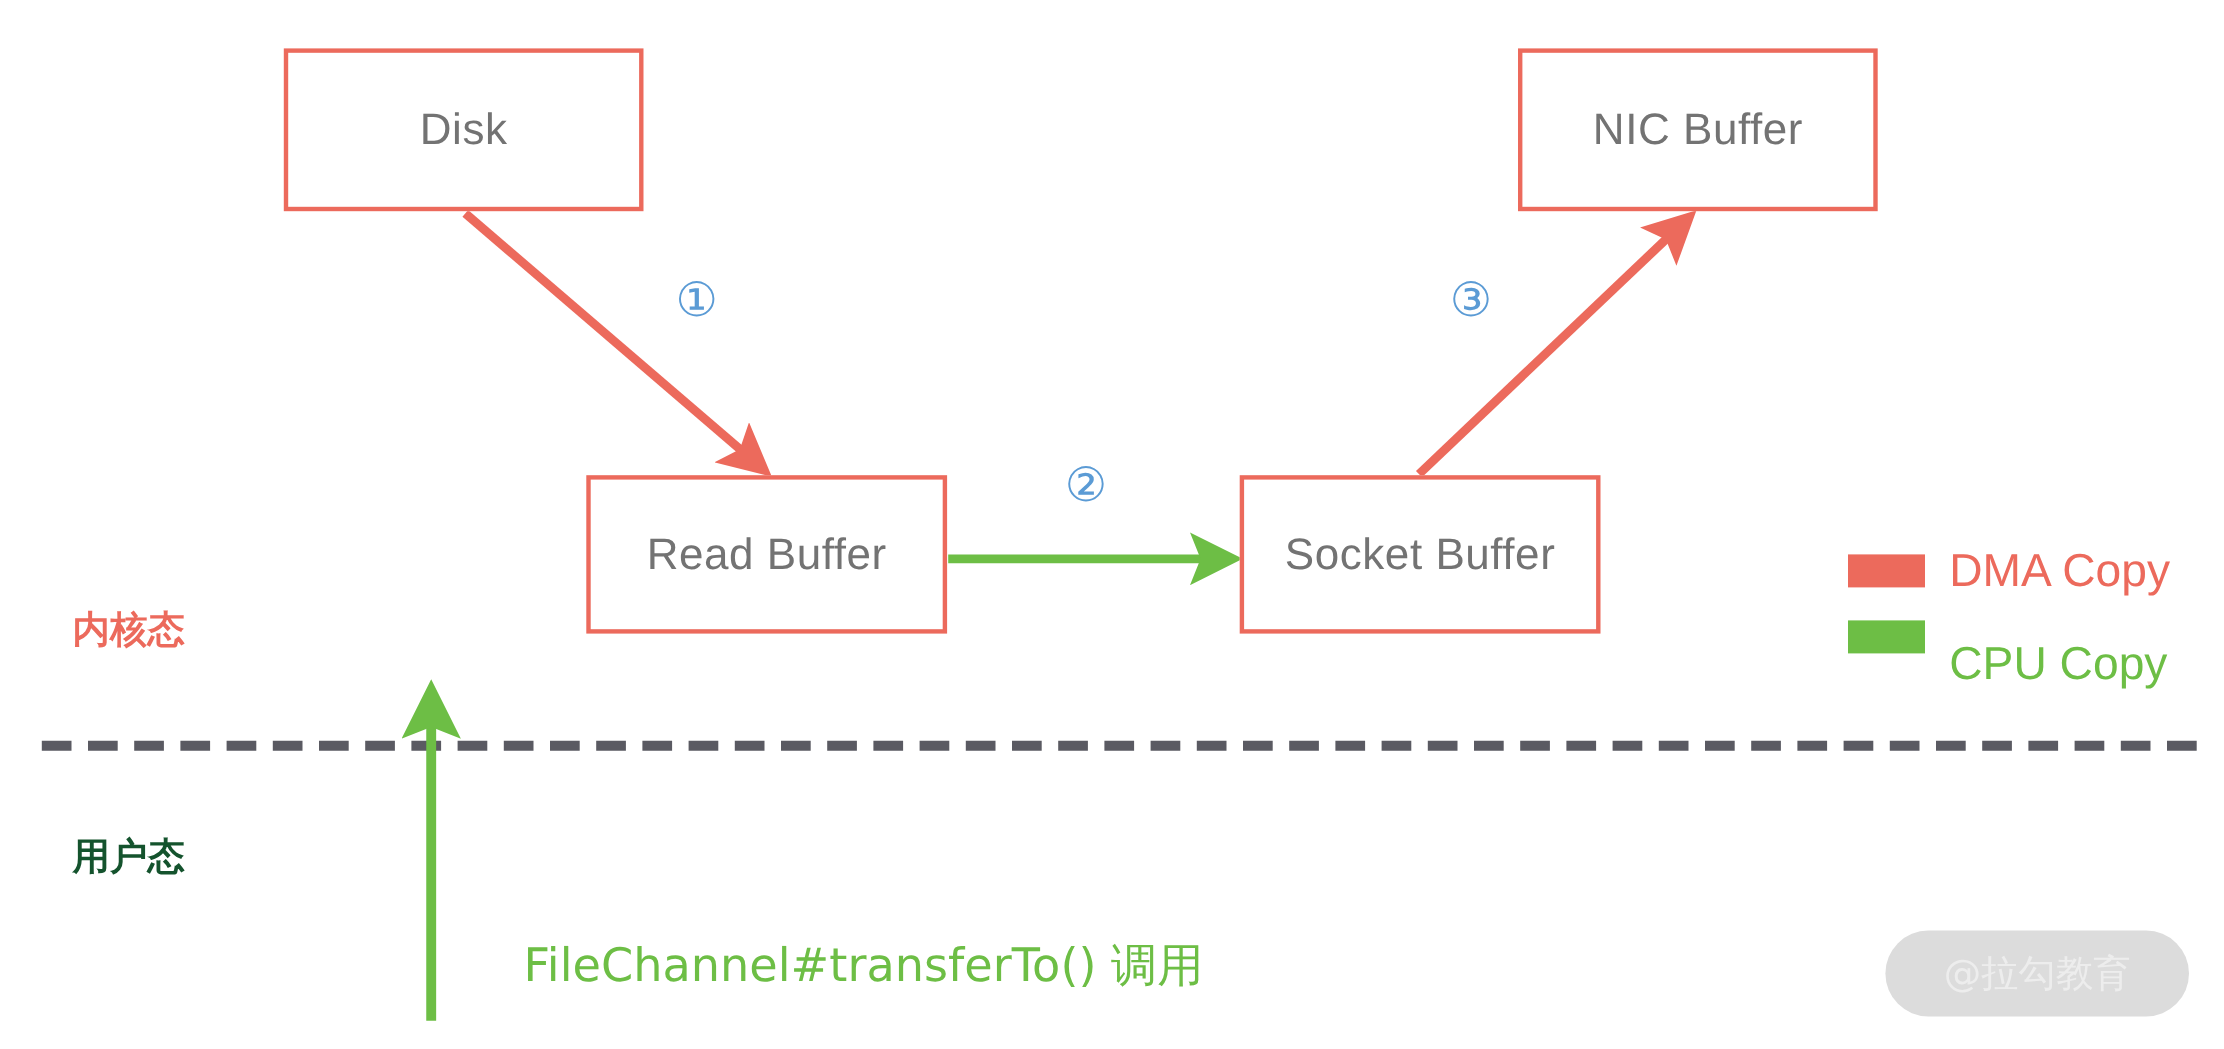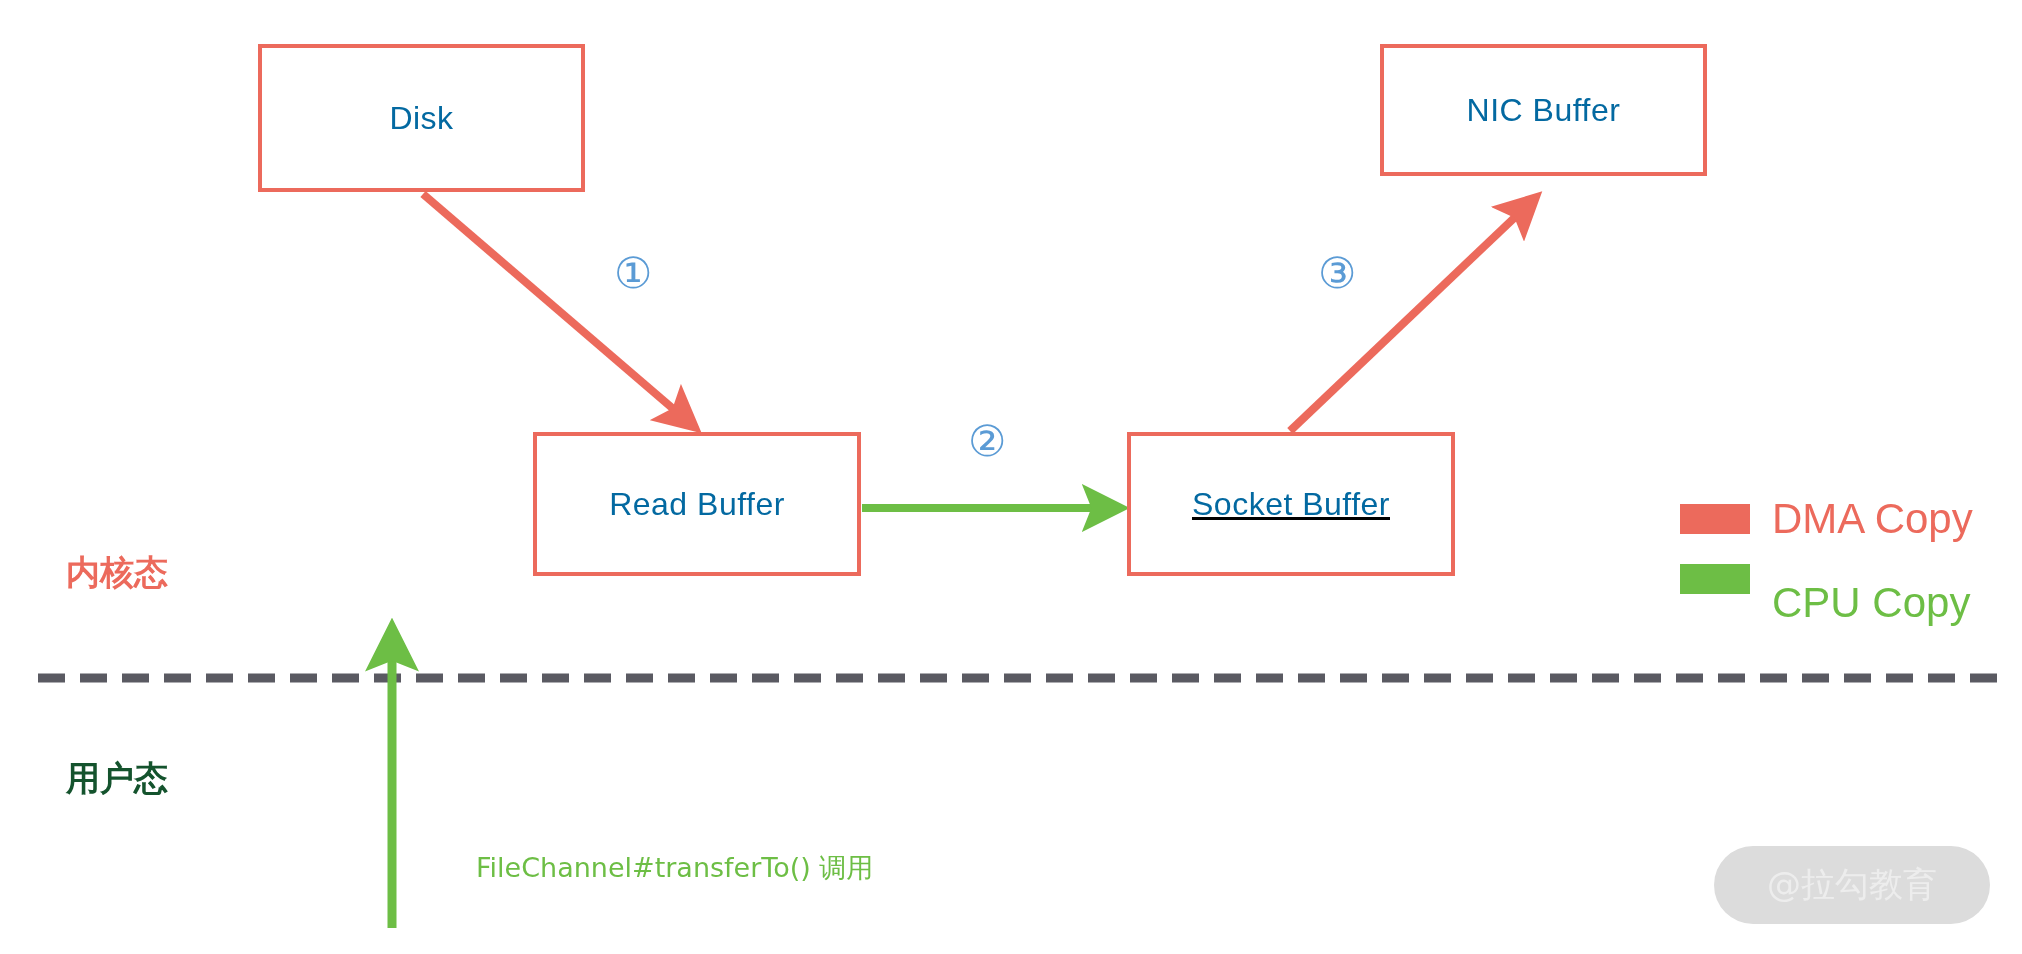--- a/index.html
+++ b/index.html
@@ -27,29 +27,29 @@
   .node-box {
     position: absolute;
     box-sizing: border-box;
     border: 4px solid #EC6A5C;
     background: #ffffff;
     display: flex;
     align-items: center;
     justify-content: center;
   }
   .node-label {
-    font-size: 32px;
-    color: #0369a1;
+    font-size: 40px;
+    color: #737373;
     letter-spacing: 0.5px;
     white-space: nowrap;
   }
   .box-disk   { left: 258px;  top: 44px;  width: 327px; height: 148px; }
-  .box-nic    { left: 1380px; top: 44px;  width: 327px; height: 132px; }
+  .box-nic    { left: 1380px; top: 44px;  width: 327px; height: 148px; }
   .box-read   { left: 533px;  top: 432px; width: 328px; height: 144px; text-align: center; }
-  .box-socket { left: 1127px; top: 432px; width: 328px; height: 144px; text-decoration: underline; }
+  .box-socket { left: 1127px; top: 432px; width: 328px; height: 144px; }
 
   .step-num {
     position: absolute;
     font-size: 43px;
     color: #5B9BD5;
     line-height: 1;
     white-space: nowrap;
     font-family: "DejaVu Sans", sans-serif;
   }
   .step-1 { left: 614px;  top: 252px; }
@@ -63,21 +63,21 @@
     white-space: nowrap;
     font-family: "DejaVu Sans", sans-serif;
   }
   .mode-kernel { left: 66px; top: 550px; color: #EC6A5C; }
   .mode-user   { left: 66px; top: 756px; color: #14532d; }
 
   .call-label {
     position: absolute;
     left: 476px;
     top: 850px;
-    font-size: 27px;
+    font-size: 42px;
     color: #6DBE45;
     white-space: nowrap;
     font-family: "DejaVu Sans", sans-serif;
   }
 
   .legend {
     position: absolute;
     left: 1680px;
     top: 500px;
   }

